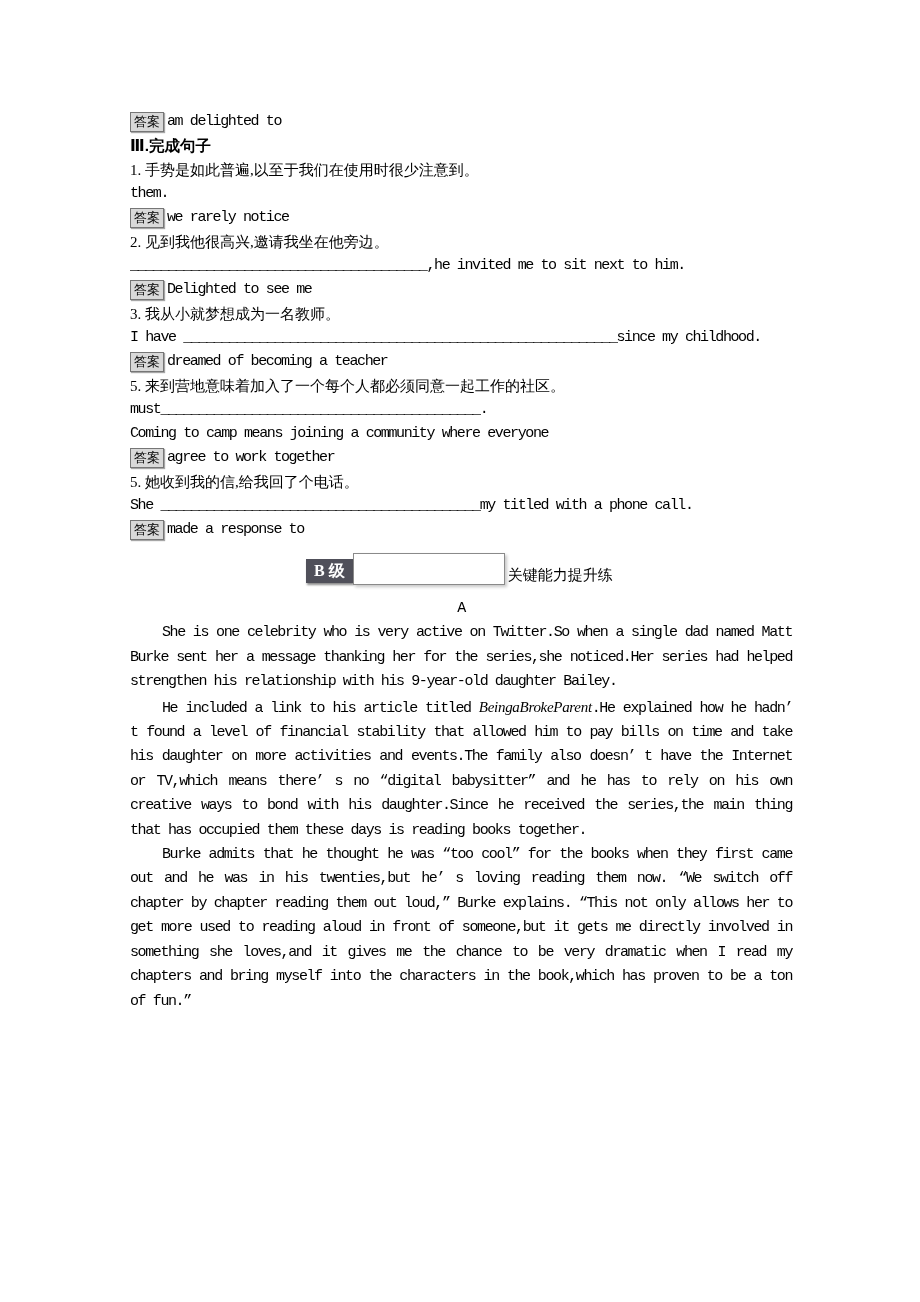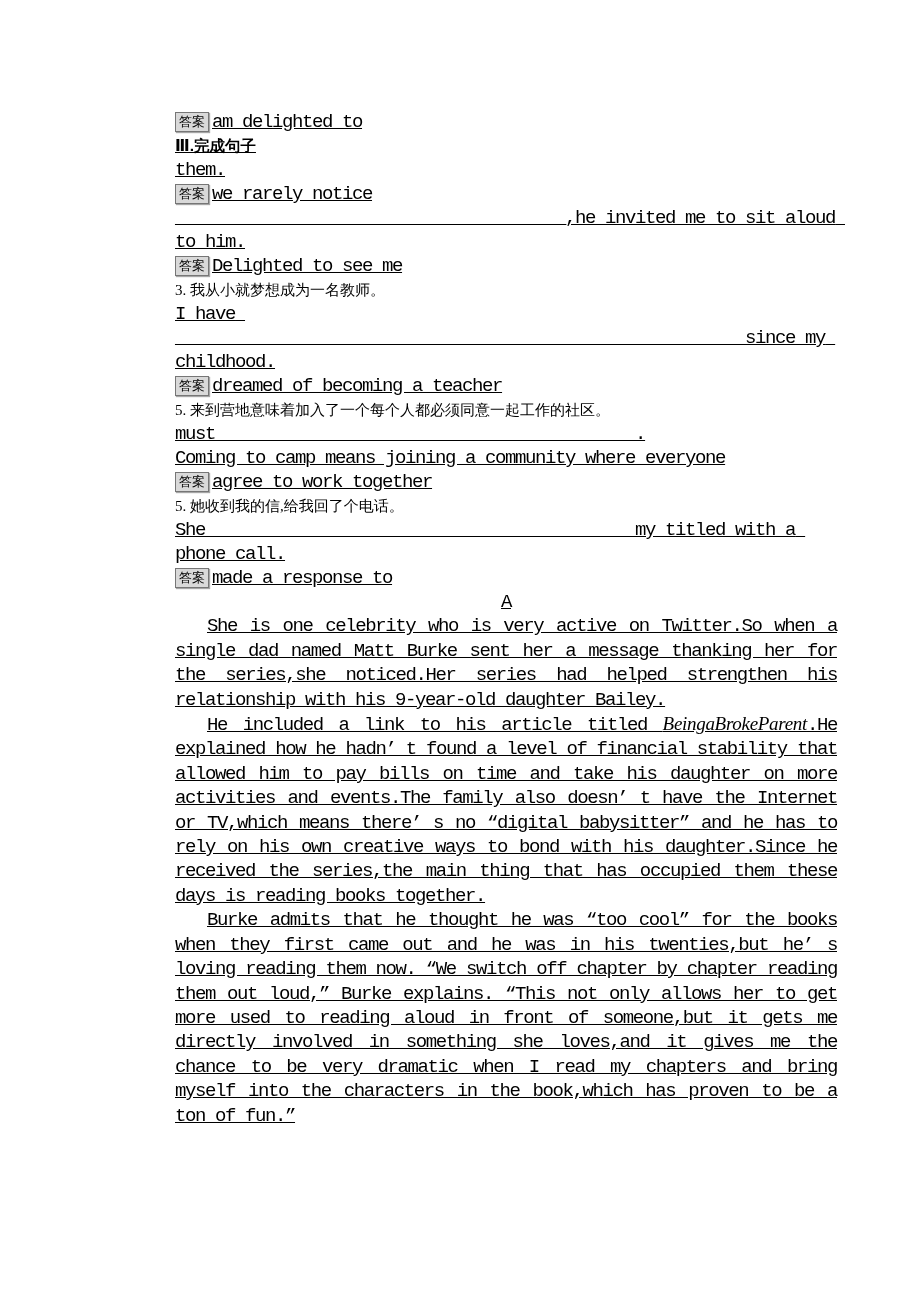--- a/index.html
+++ b/index.html
@@ -1,23 +1,23 @@
 <!DOCTYPE html>
 <html><head>
 <meta charset="utf-8">
 <style>
   * { margin:0; padding:0; box-sizing:border-box; }
   html,body { background:#ffffff; }
   body { width:920px; height:1302px; position:relative; color:#000; }
-  .page { position:relative; width:800px; height:1302px; background:#fff; overflow:hidden;margin-left:45px; }
+  .page { position:relative; width:800px; height:1302px; background:#fff; overflow:hidden; }
   .content { position:absolute; left:130px; top:110px; width:662px; }
 
-  .mono { font-family:"Liberation Mono","DejaVu Sans Mono",monospace; font-size:19px; letter-spacing:-1.4px;text-decoration:underline; }
+  .mono { font-family:"Liberation Mono","DejaVu Sans Mono",monospace; font-size:15px; letter-spacing:-1.4px; }
   .cnfont { font-family:"Liberation Serif","DejaVu Serif",serif; font-size:15px; }
-  .heading { font-family:"Liberation Sans","DejaVu Sans",sans-serif; font-weight:bold; font-size:15.5px;text-decoration:underline; }
+  .heading { font-family:"Liberation Sans","DejaVu Sans",sans-serif; font-weight:bold; font-size:15.5px; }
 
   .qline { line-height:24px; white-space:pre-wrap; min-height:24px; }
 
   .ans-row { display:flex; align-items:center; height:24px; line-height:24px; }
   .ans-badge {
     display:inline-block; font-family:"Liberation Serif","DejaVu Serif",serif;
     font-size:13px; line-height:16px; padding:1px 3px;
     background:#d9d9d9; border:1px solid #767676;
     box-shadow:1px 1px 1px rgba(0,0,0,0.35);
     margin-right:3px; white-space:nowrap;
@@ -48,27 +48,29 @@
 <div class="page">
   <div class="content">
 
     <div class="ans-row">
       <span class="ans-badge">答案</span>
         <span class="mono ans-text">am delighted to</span>
     </div>
 
     <div class="heading qline">Ⅲ.完成句子</div>
 
+    <div class="cnfont qline">1. 手势是如此普遍,以至于我们在使用时很少注意到。</div>
     <div class="mono qline">them.</div>
     <div class="ans-row">
       <span class="ans-badge">答案</span>
         <span class="mono ans-text">we rarely notice</span>
     </div>
 
-    <div class="mono qline">_______________________________________,he invited me to sit aloud to him.</div>
+    <div class="cnfont qline">2. 见到我他很高兴,邀请我坐在他旁边。</div>
+    <div class="mono qline">_______________________________________,he invited me to sit next to him.</div>
     <div class="ans-row">
       <span class="ans-badge">答案</span>
         <span class="mono ans-text">Delighted to see me</span>
     </div>
 
     <div class="cnfont qline">3. 我从小就梦想成为一名教师。</div>
     <div class="mono qline">I have _________________________________________________________since my childhood.</div>
     <div class="ans-row">
       <span class="ans-badge">答案</span>
         <span class="mono ans-text">dreamed of becoming a teacher</span>
@@ -82,20 +84,25 @@
         <span class="mono ans-text">agree to work together</span>
     </div>
 
     <div class="cnfont qline">5. 她收到我的信,给我回了个电话。</div>
     <div class="mono qline">She __________________________________________my titled with a phone call.</div>
     <div class="ans-row">
       <span class="ans-badge">答案</span>
         <span class="mono ans-text">made a response to</span>
     </div>
 
+    <div class="grade-row">
+      <span class="grade-badge">B 级</span>
+      <span class="grade-box"></span>
+      <span class="grade-caption cnfont">关键能力提升练</span>
+    </div>
 
     <div class="mono passage-label">A</div>
 
     <div class="passage mono">
       <p><span>She is one celebrity who is very active on Twitter.So when a single dad named Matt Burke sent her a message thanking her for the series,she noticed.Her series had helped strengthen his relationship with his 9-year-old daughter Bailey.</span></p>
       <p><span>He included a link to his article titled </span><i>BeingaBrokeParent</i><span>.He explained how he hadn’ t found a level of financial stability that allowed him to pay bills on time and take his daughter on more activities and events.The family also doesn’ t have the Internet or TV,which means there’ s no “digital babysitter” and he has to rely on his own creative ways to bond with his daughter.Since he received the series,the main thing that has occupied them these days is reading books together.</span></p>
       <p><span>Burke admits that he thought he was “too cool” for the books when they first came out and he was in his twenties,but he’ s loving reading them now. “We switch off chapter by chapter reading them out loud,” Burke explains. “This not only allows her to get more used to reading aloud in front of someone,but it gets me directly involved in something she loves,and it gives me the chance to be very dramatic when I read my chapters and bring myself into the characters in the book,which has proven to be a ton of fun.”</span></p>
     </div>
 
   </div>

